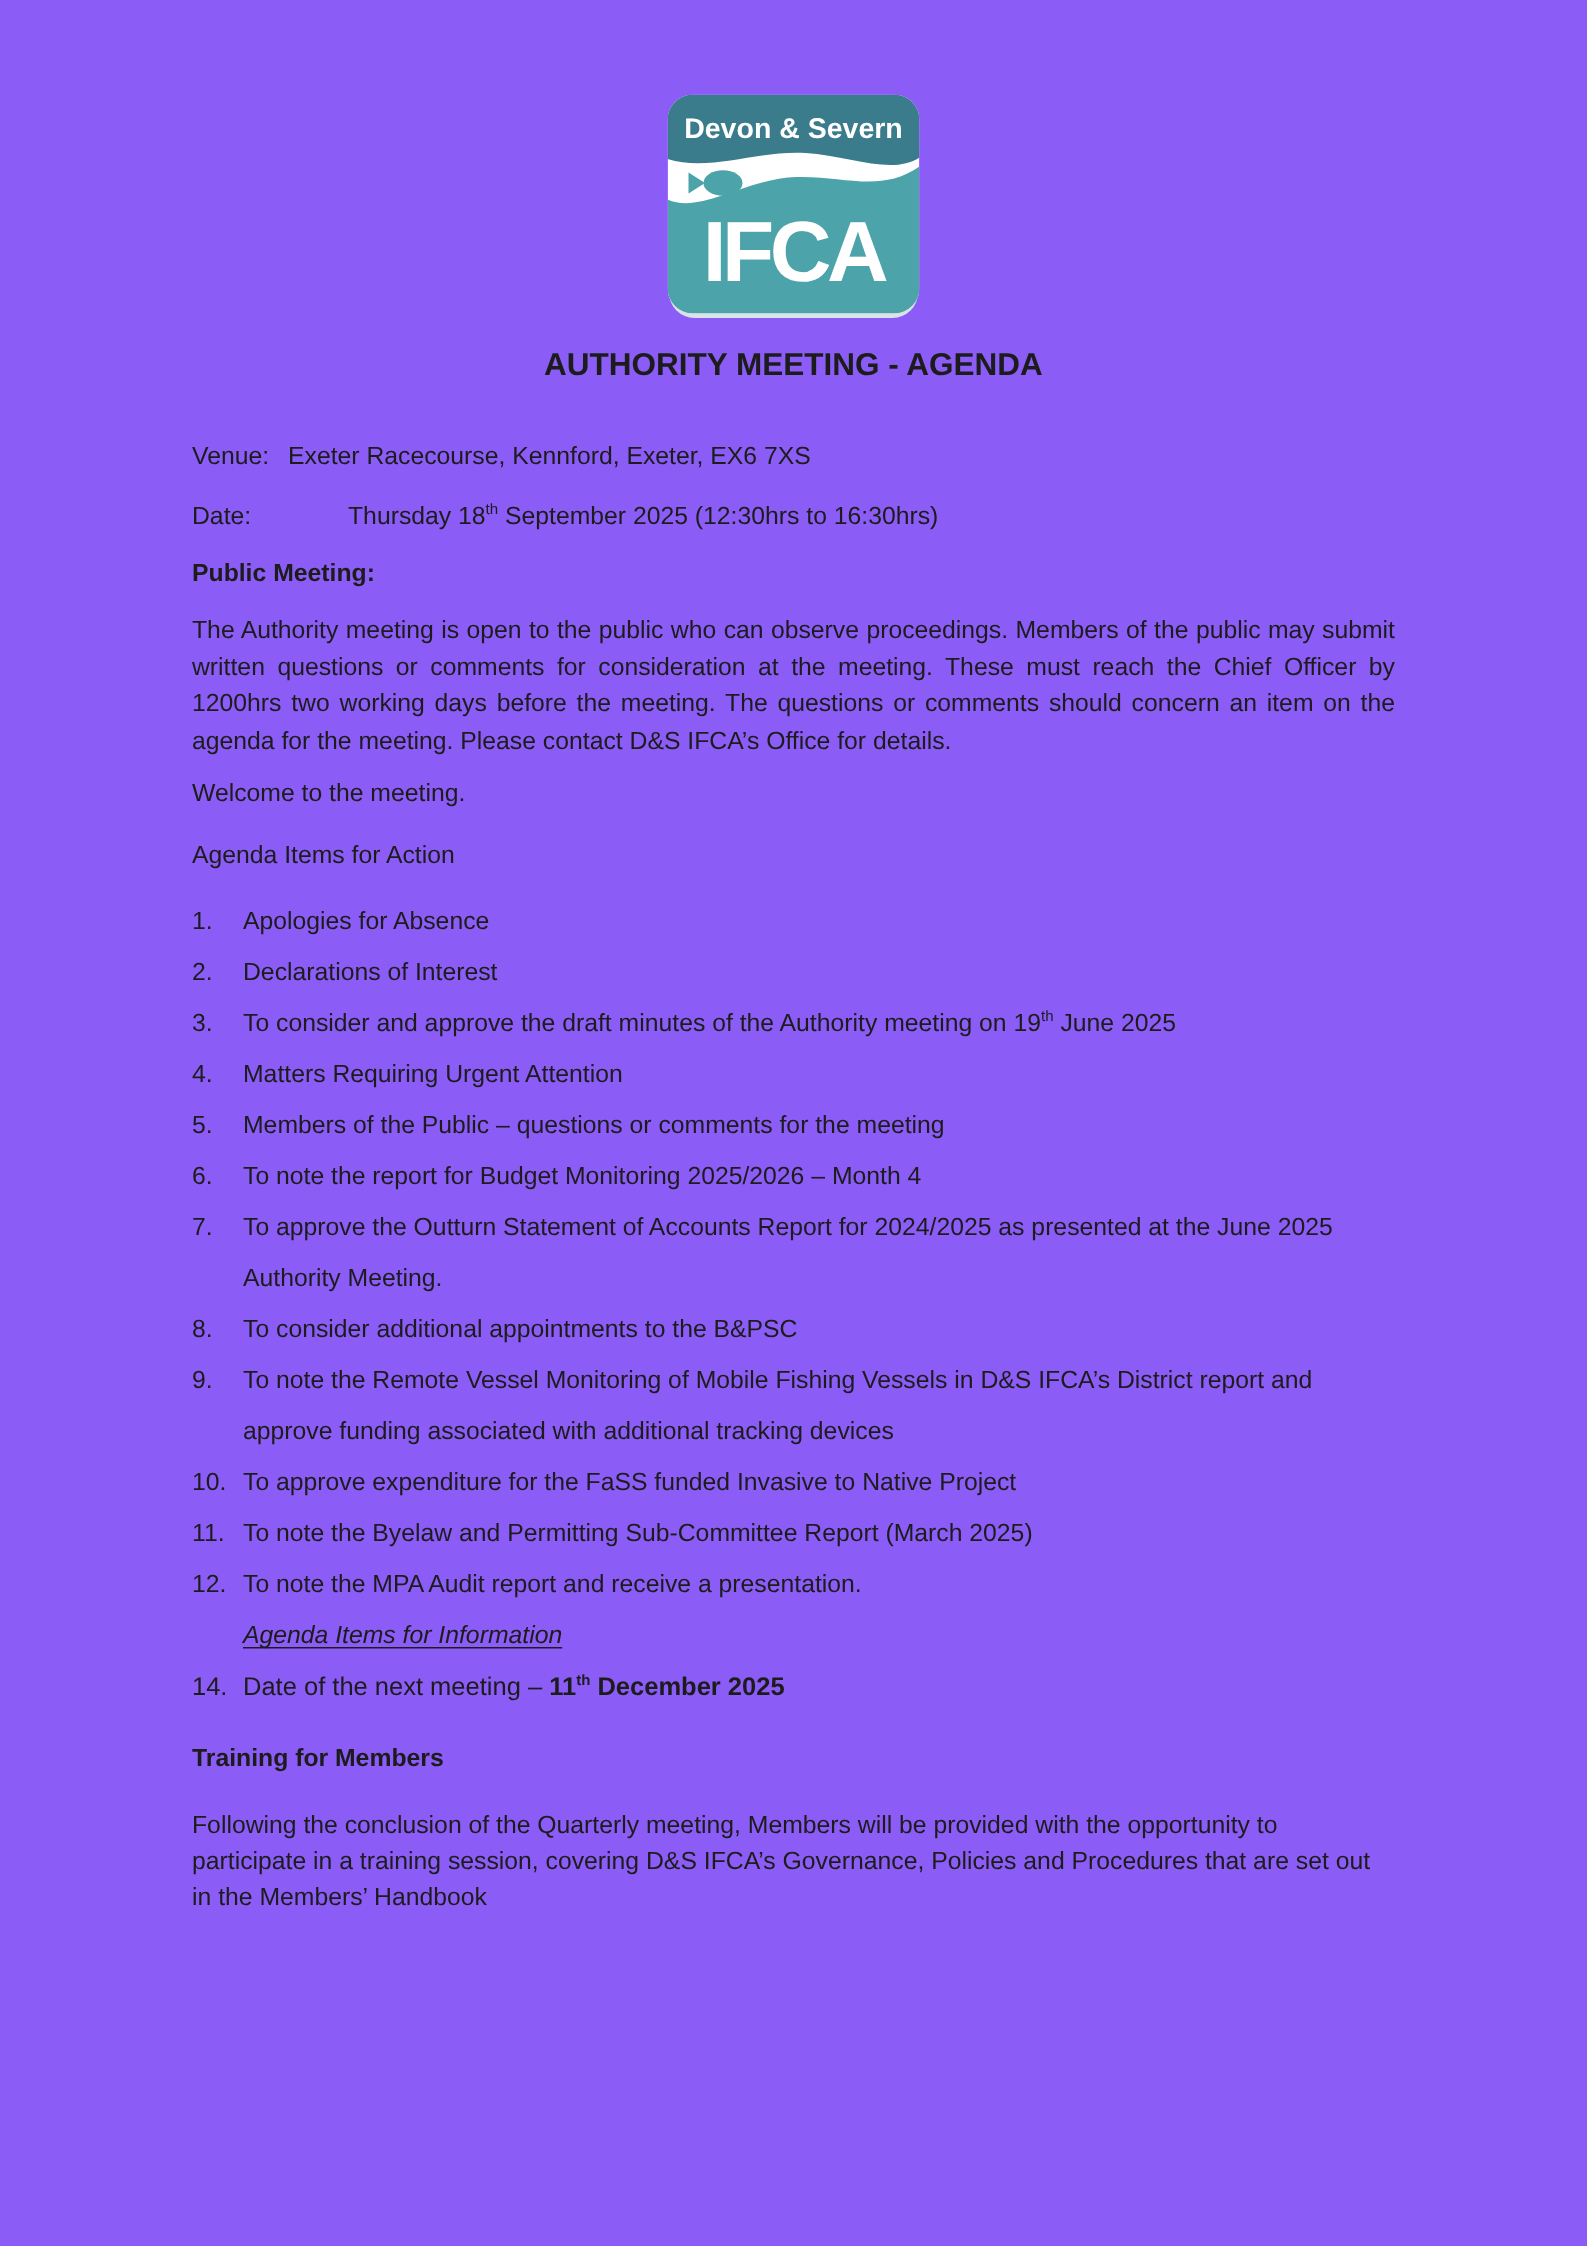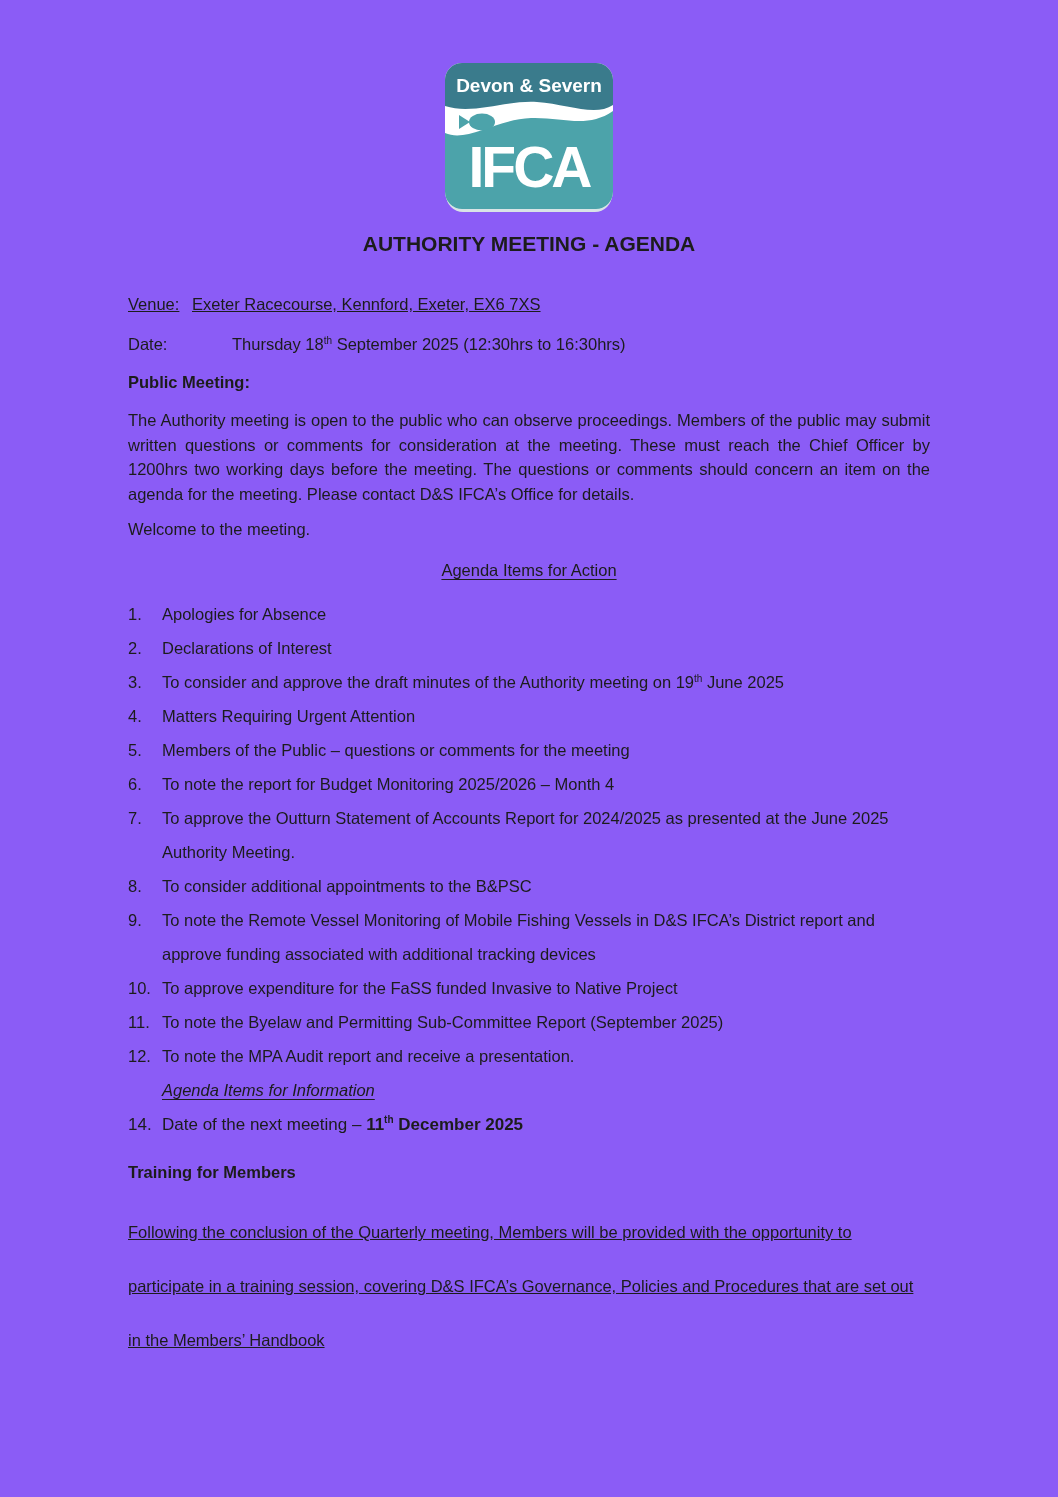--- a/index.html
+++ b/index.html
@@ -21,54 +21,52 @@
     display:flex; justify-content:center;
   }
   .doc-title {
     margin-top:20px;
     text-align:center;
     font-weight:bold;
     font-size:21px;
     line-height:22px;
   }
   .meta-line { display:flex; line-height:22px; }
-  .meta-line.venue { margin-top:38px;text-decoration:underline; }
+  .meta-line.venue { margin-top:38px; }
   .meta-line.date  { margin-top:18px;gap:40px; }
   .meta-label { flex:0 0 64px; }
   sup { font-size:10px; line-height:0; vertical-align:super; }
   .h-bold { font-weight:bold; line-height:22px; }
   .h-public { margin-top:16px; }
   .para-justify {
     margin-top:15px;
     text-align:justify;
     line-height:24.6px;
   }
   .welcome { margin-top:12px; line-height:22px; }
   .h-underline {
     margin-top:19px;
     line-height:22px;
-    text-decoration:underline;
     text-underline-offset:3px;
-    text-align:center;
   }
   .agenda-list { margin-top:16px; }
   .li { display:flex; line-height:34px; }
   .li .num { flex:0 0 34px; }
   .li .txt { flex:1 1 auto; }
   .li2 { line-height:36px; font-size:17px; }
   .b { font-weight:bold; }
   .info-heading {
     margin-left:34px;
     line-height:34px;
     text-decoration:underline;
     text-underline-offset:3px;
     font-style:italic;
   }
   .h-training { margin-top:18px; line-height:22px; }
-  .para-training { margin-top:22px; line-height:54px;text-decoration:underline; }
+  .para-training { margin-top:22px; line-height:24px; }
 </style>
 </head>
 <body>
 
 <div class="page">
 
   <div class="logo-wrap">
     <svg width="168" height="150" viewBox="0 0 168 150">
       <defs>
         <clipPath id="logoClip">
@@ -145,21 +143,21 @@
       <div class="li">
         <span class="num">9.</span>
         <span class="txt"><span>To note the Remote Vessel Monitoring of Mobile Fishing Vessels in D&amp;S IFCA’s District report and approve funding associated with additional tracking devices</span></span>
       </div>
       <div class="li">
         <span class="num">10.</span>
         <span class="txt"><span>To approve expenditure for the FaSS funded Invasive to Native Project</span></span>
       </div>
       <div class="li">
         <span class="num">11.</span>
-        <span class="txt"><span>To note the Byelaw and Permitting Sub-Committee Report (September 2025)</span></span>
+        <span class="txt"><span>To note the Byelaw and Permitting Sub-Committee Report (March 2025)</span></span>
       </div>
       <div class="li">
         <span class="num">12.</span>
         <span class="txt"><span>To note the MPA Audit report and receive a presentation.</span></span>
       </div>
     </div>
 
   <div class="info-heading">Agenda Items for Information</div>
 
   <div id="list-info">

